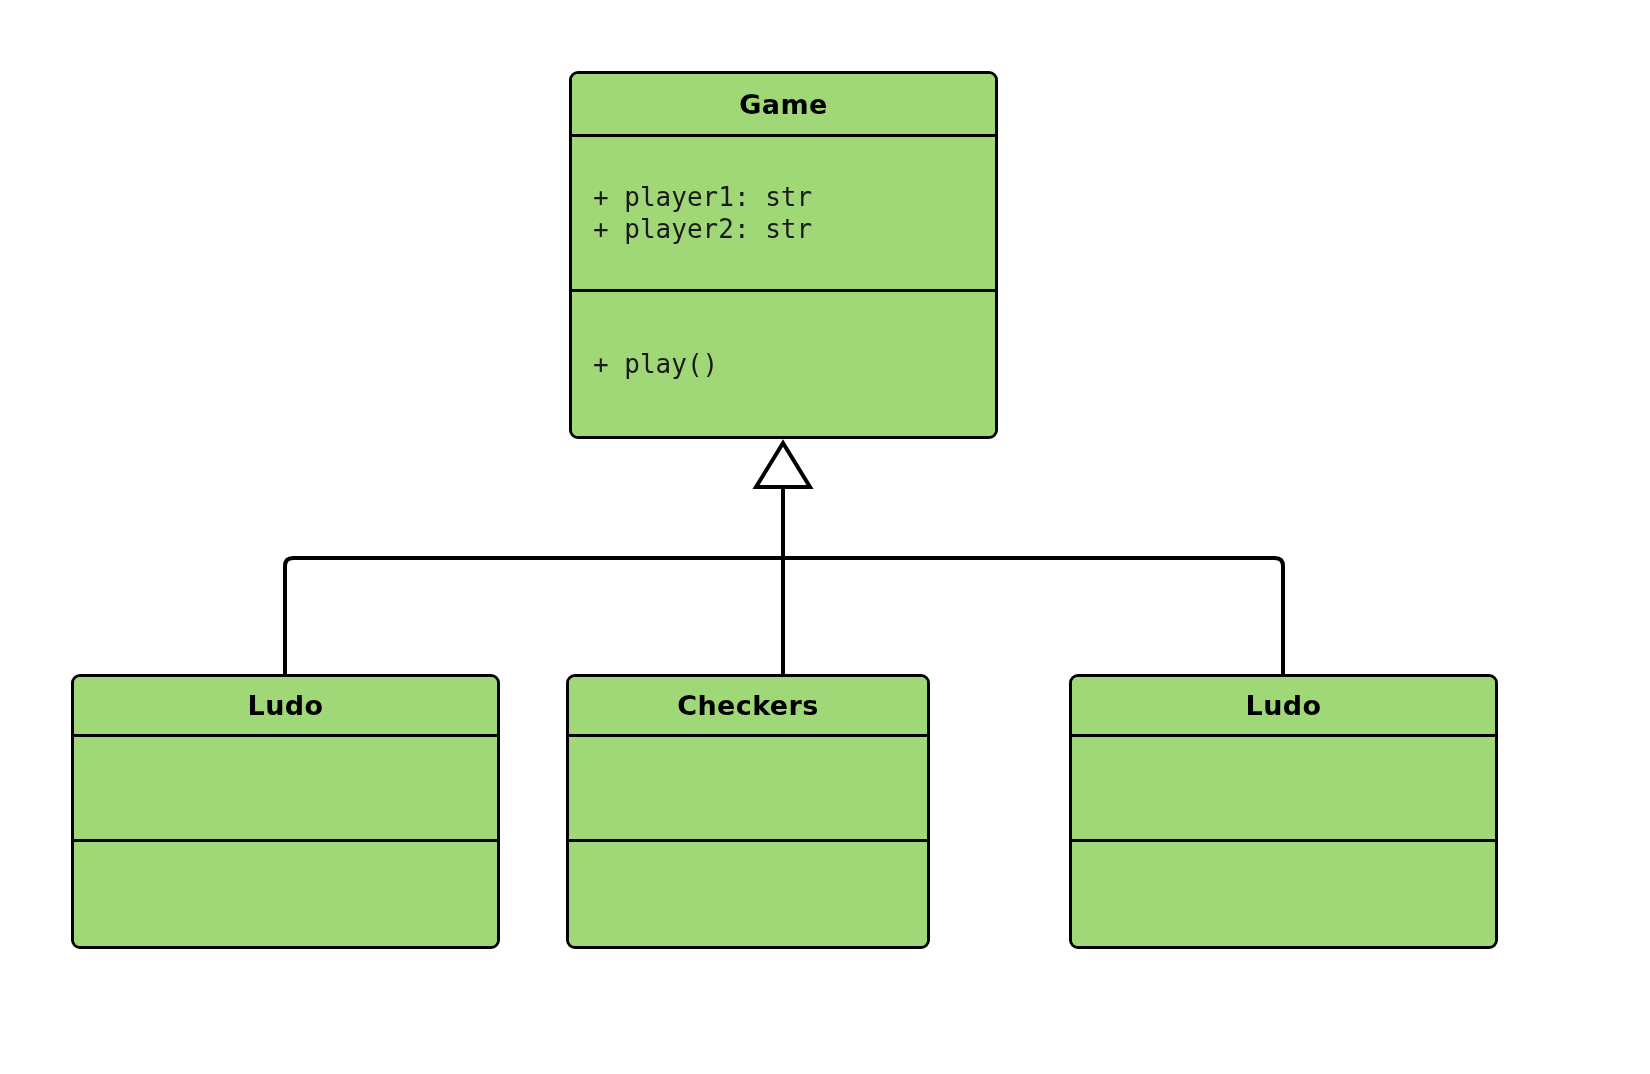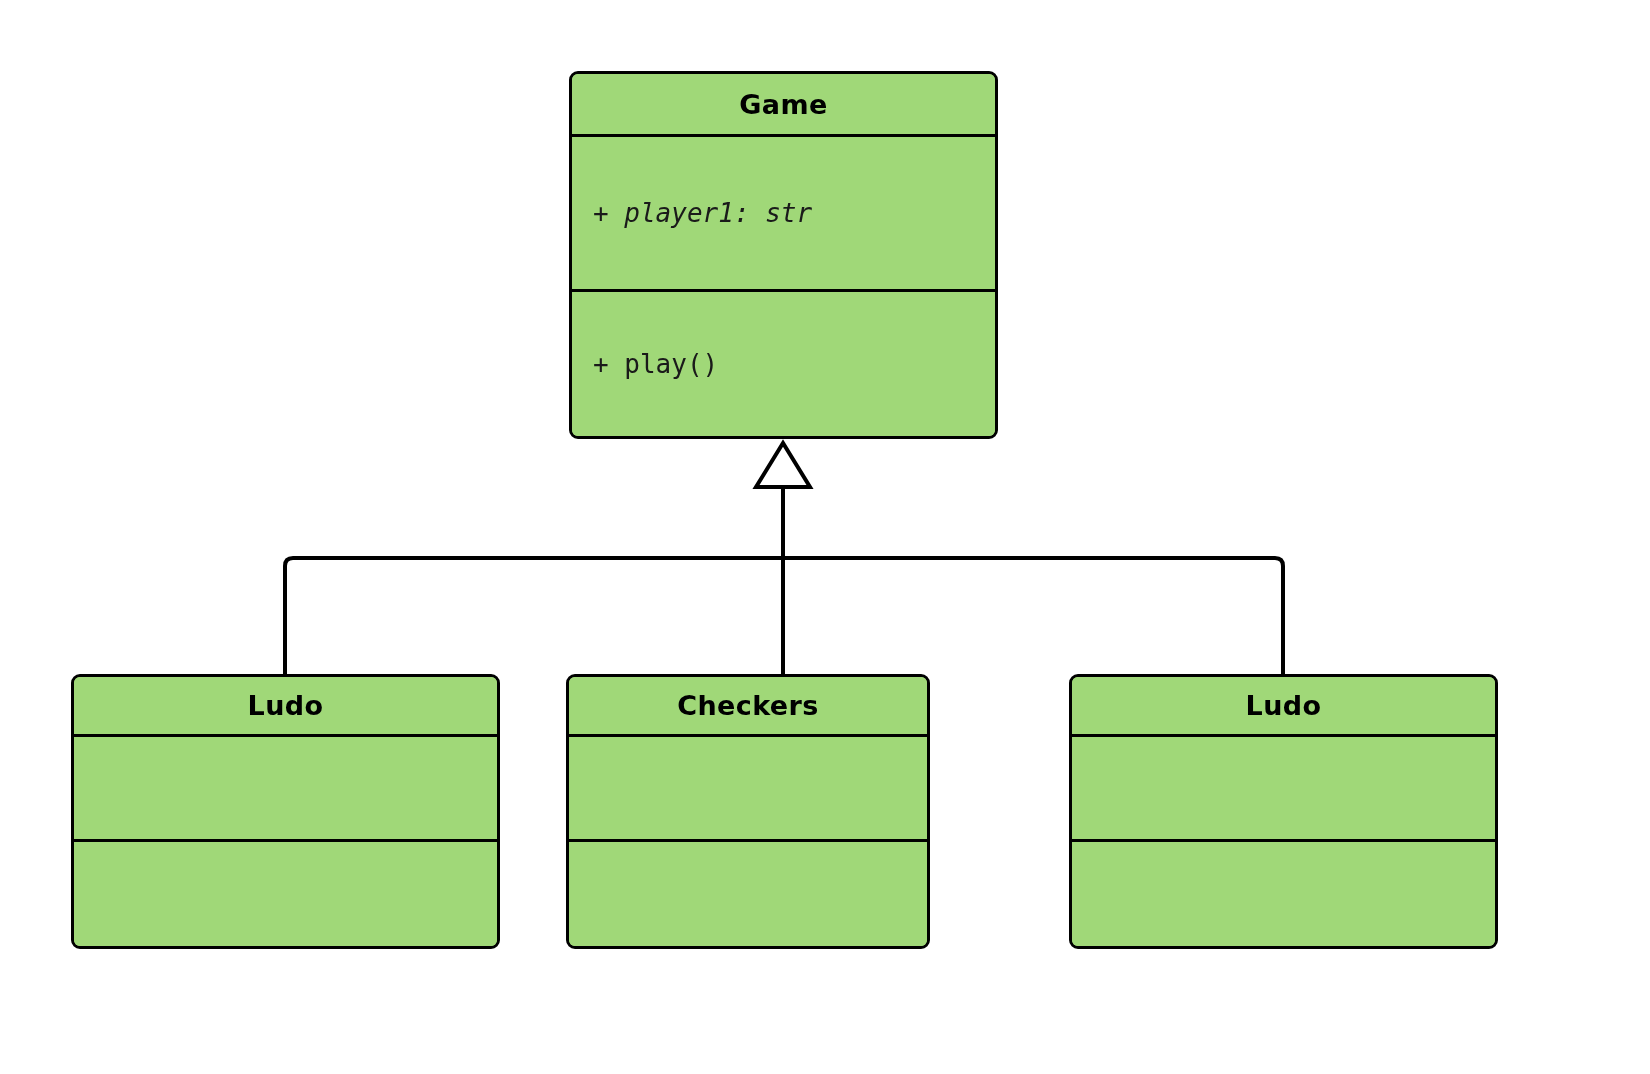--- a/index.html
+++ b/index.html
@@ -57,21 +57,20 @@
     color: #1a1a1a;
     background: #a0d878;
     padding: 0 0 0 21px;
     display: flex;
     flex-direction: column;
     justify-content: center;
     white-space: pre;
   }
   .uml-attrs {
     border-bottom: 3px solid #000000;
-    font-style: italic;
   }
   .member-line {
     display: block;
   }
   .empty-compartment {
     min-height: 10px;
   }
 
   
   #class-game {
@@ -108,20 +107,21 @@
       <path d="M 783 558 L 783 674"></path>
     </g>
 
     <polygon points="783,443 810,487 756,487" fill="#ffffff" stroke="#000000" stroke-width="4" stroke-linejoin="miter"></polygon>
   </svg>
 
   <div class="uml-class" id="class-game">
     <div class="uml-title">Game</div>
     <div class="uml-compartment uml-attrs">
       <span class="member-line">+ player1: str</span>
+      <span class="member-line">+ player2: str</span>
     </div>
     <div class="uml-compartment uml-methods">
       <span class="member-line">+ play()</span>
     </div>
   </div>
 
   <div class="uml-class child-class" id="class-chess">
     <div class="uml-title">Ludo</div>
     <div class="uml-compartment uml-attrs empty-compartment"></div>
     <div class="uml-compartment uml-methods empty-compartment"></div>

